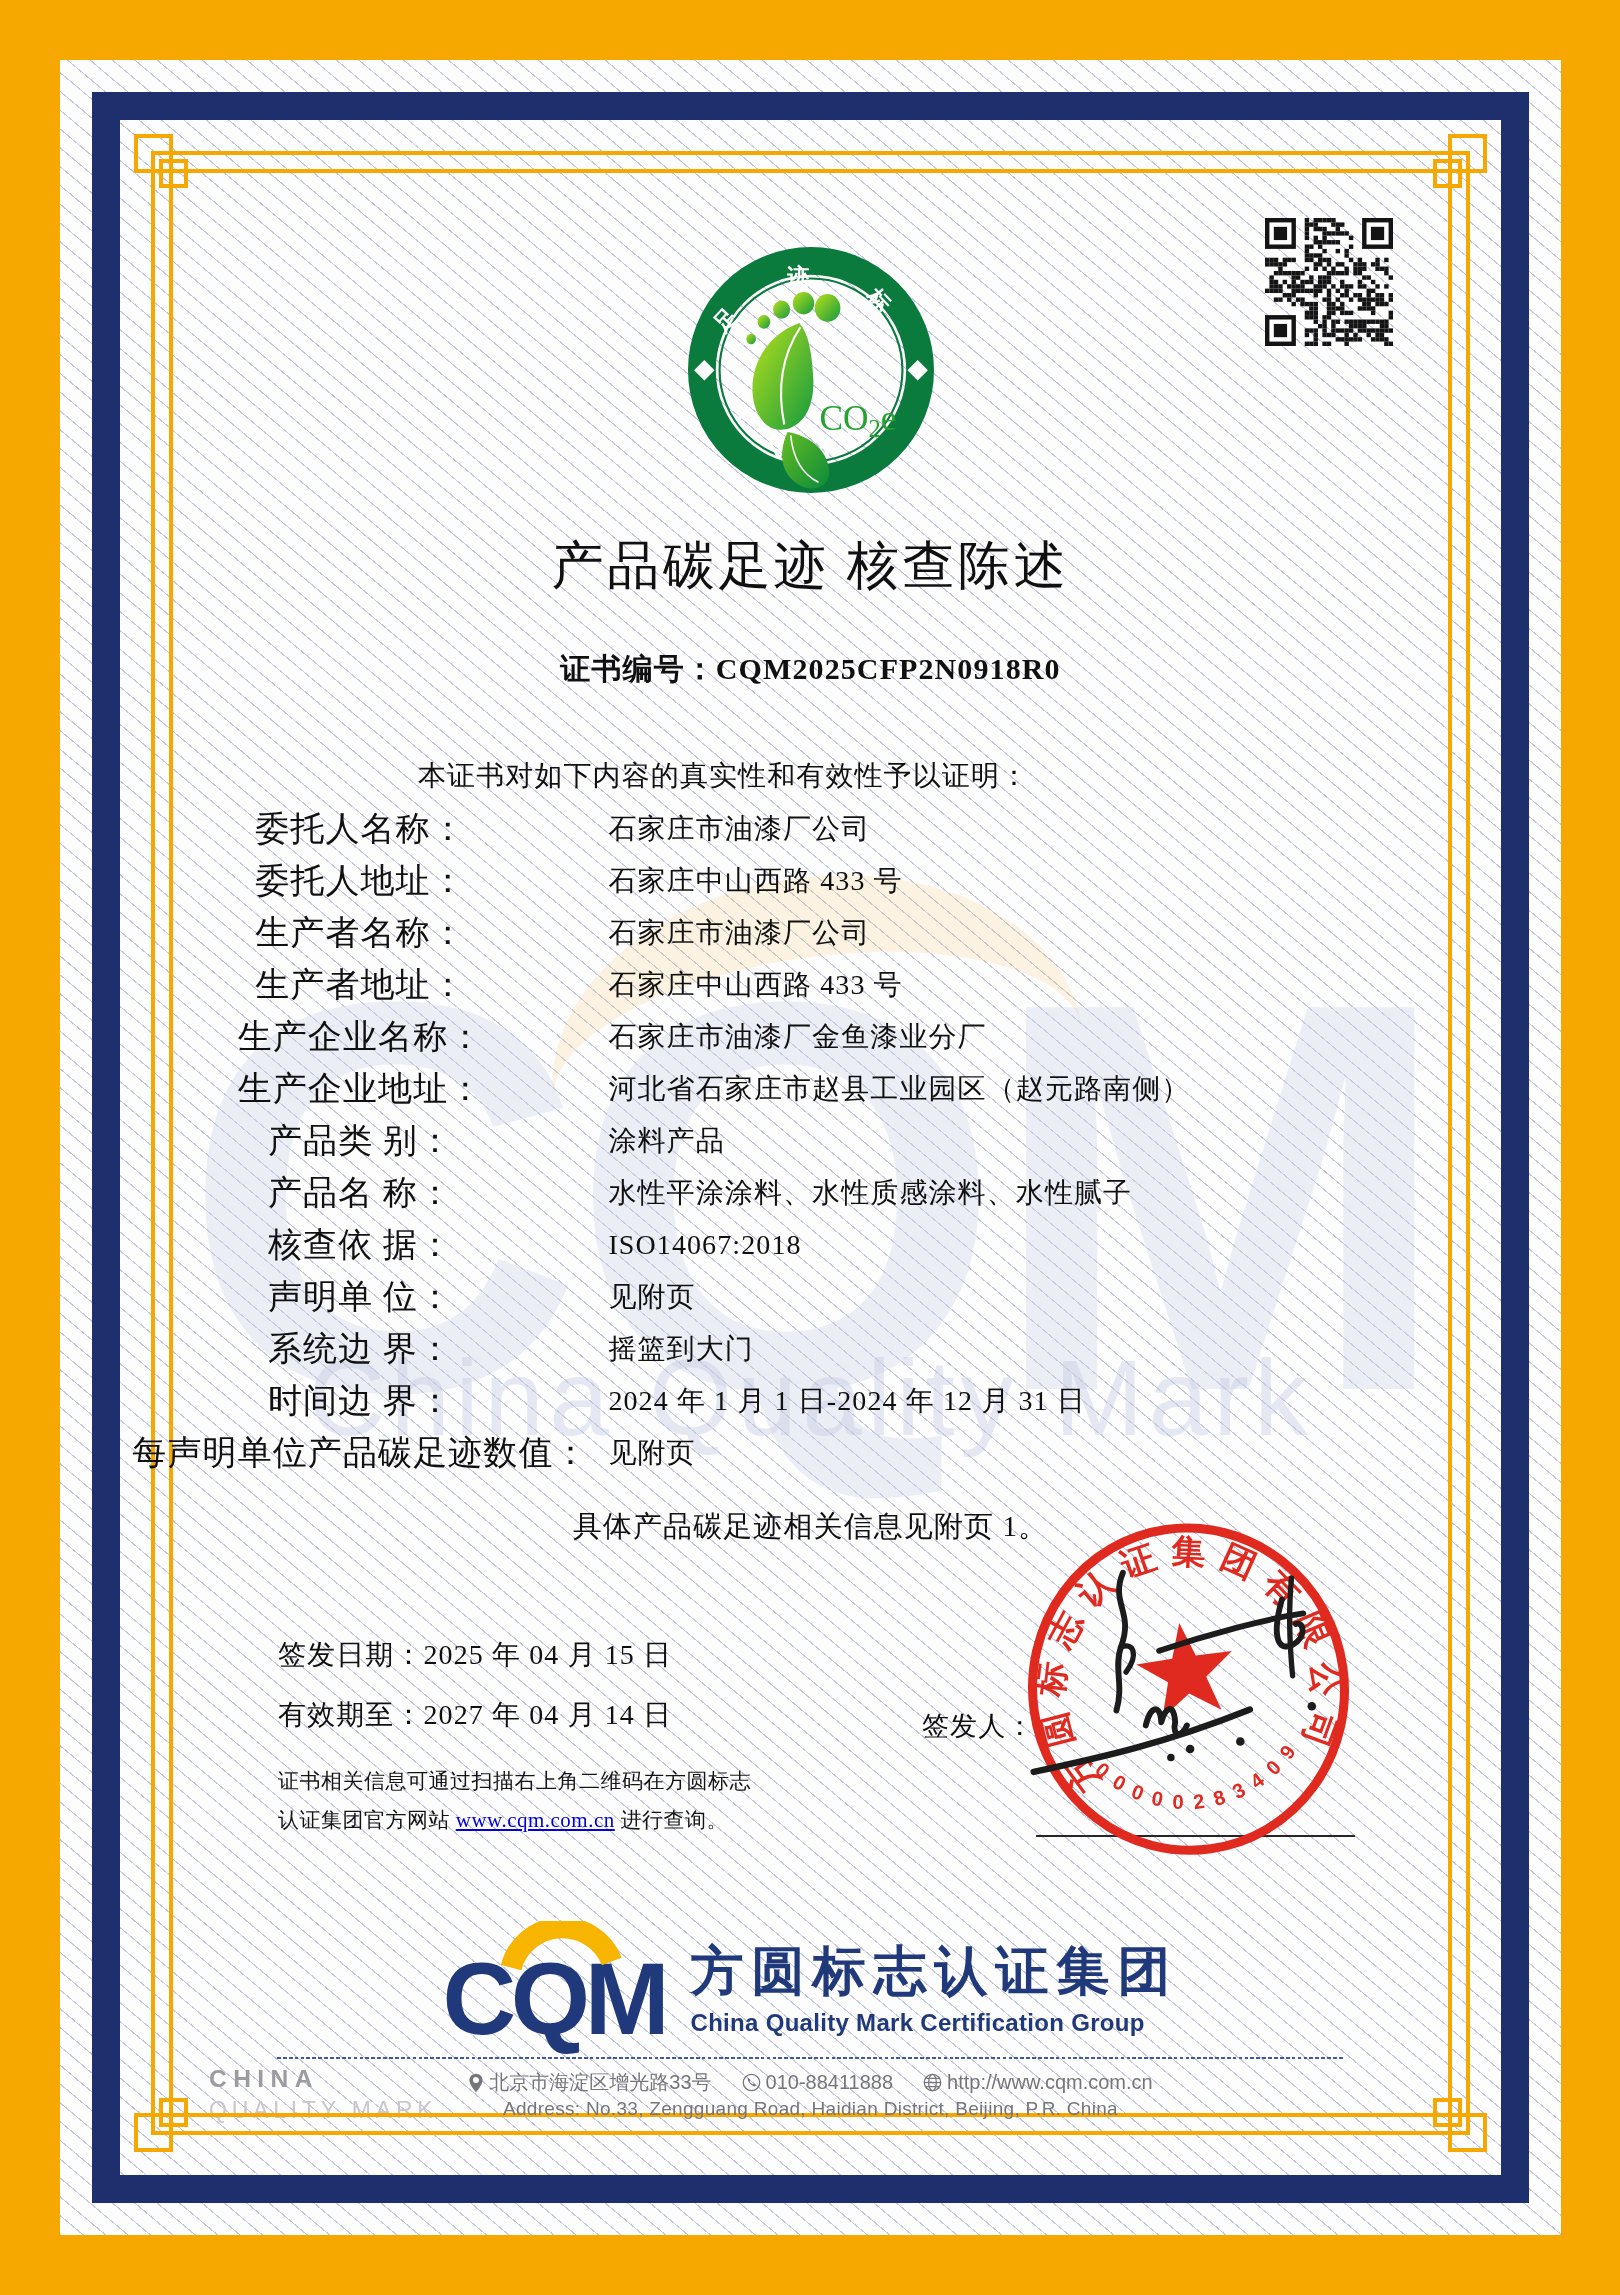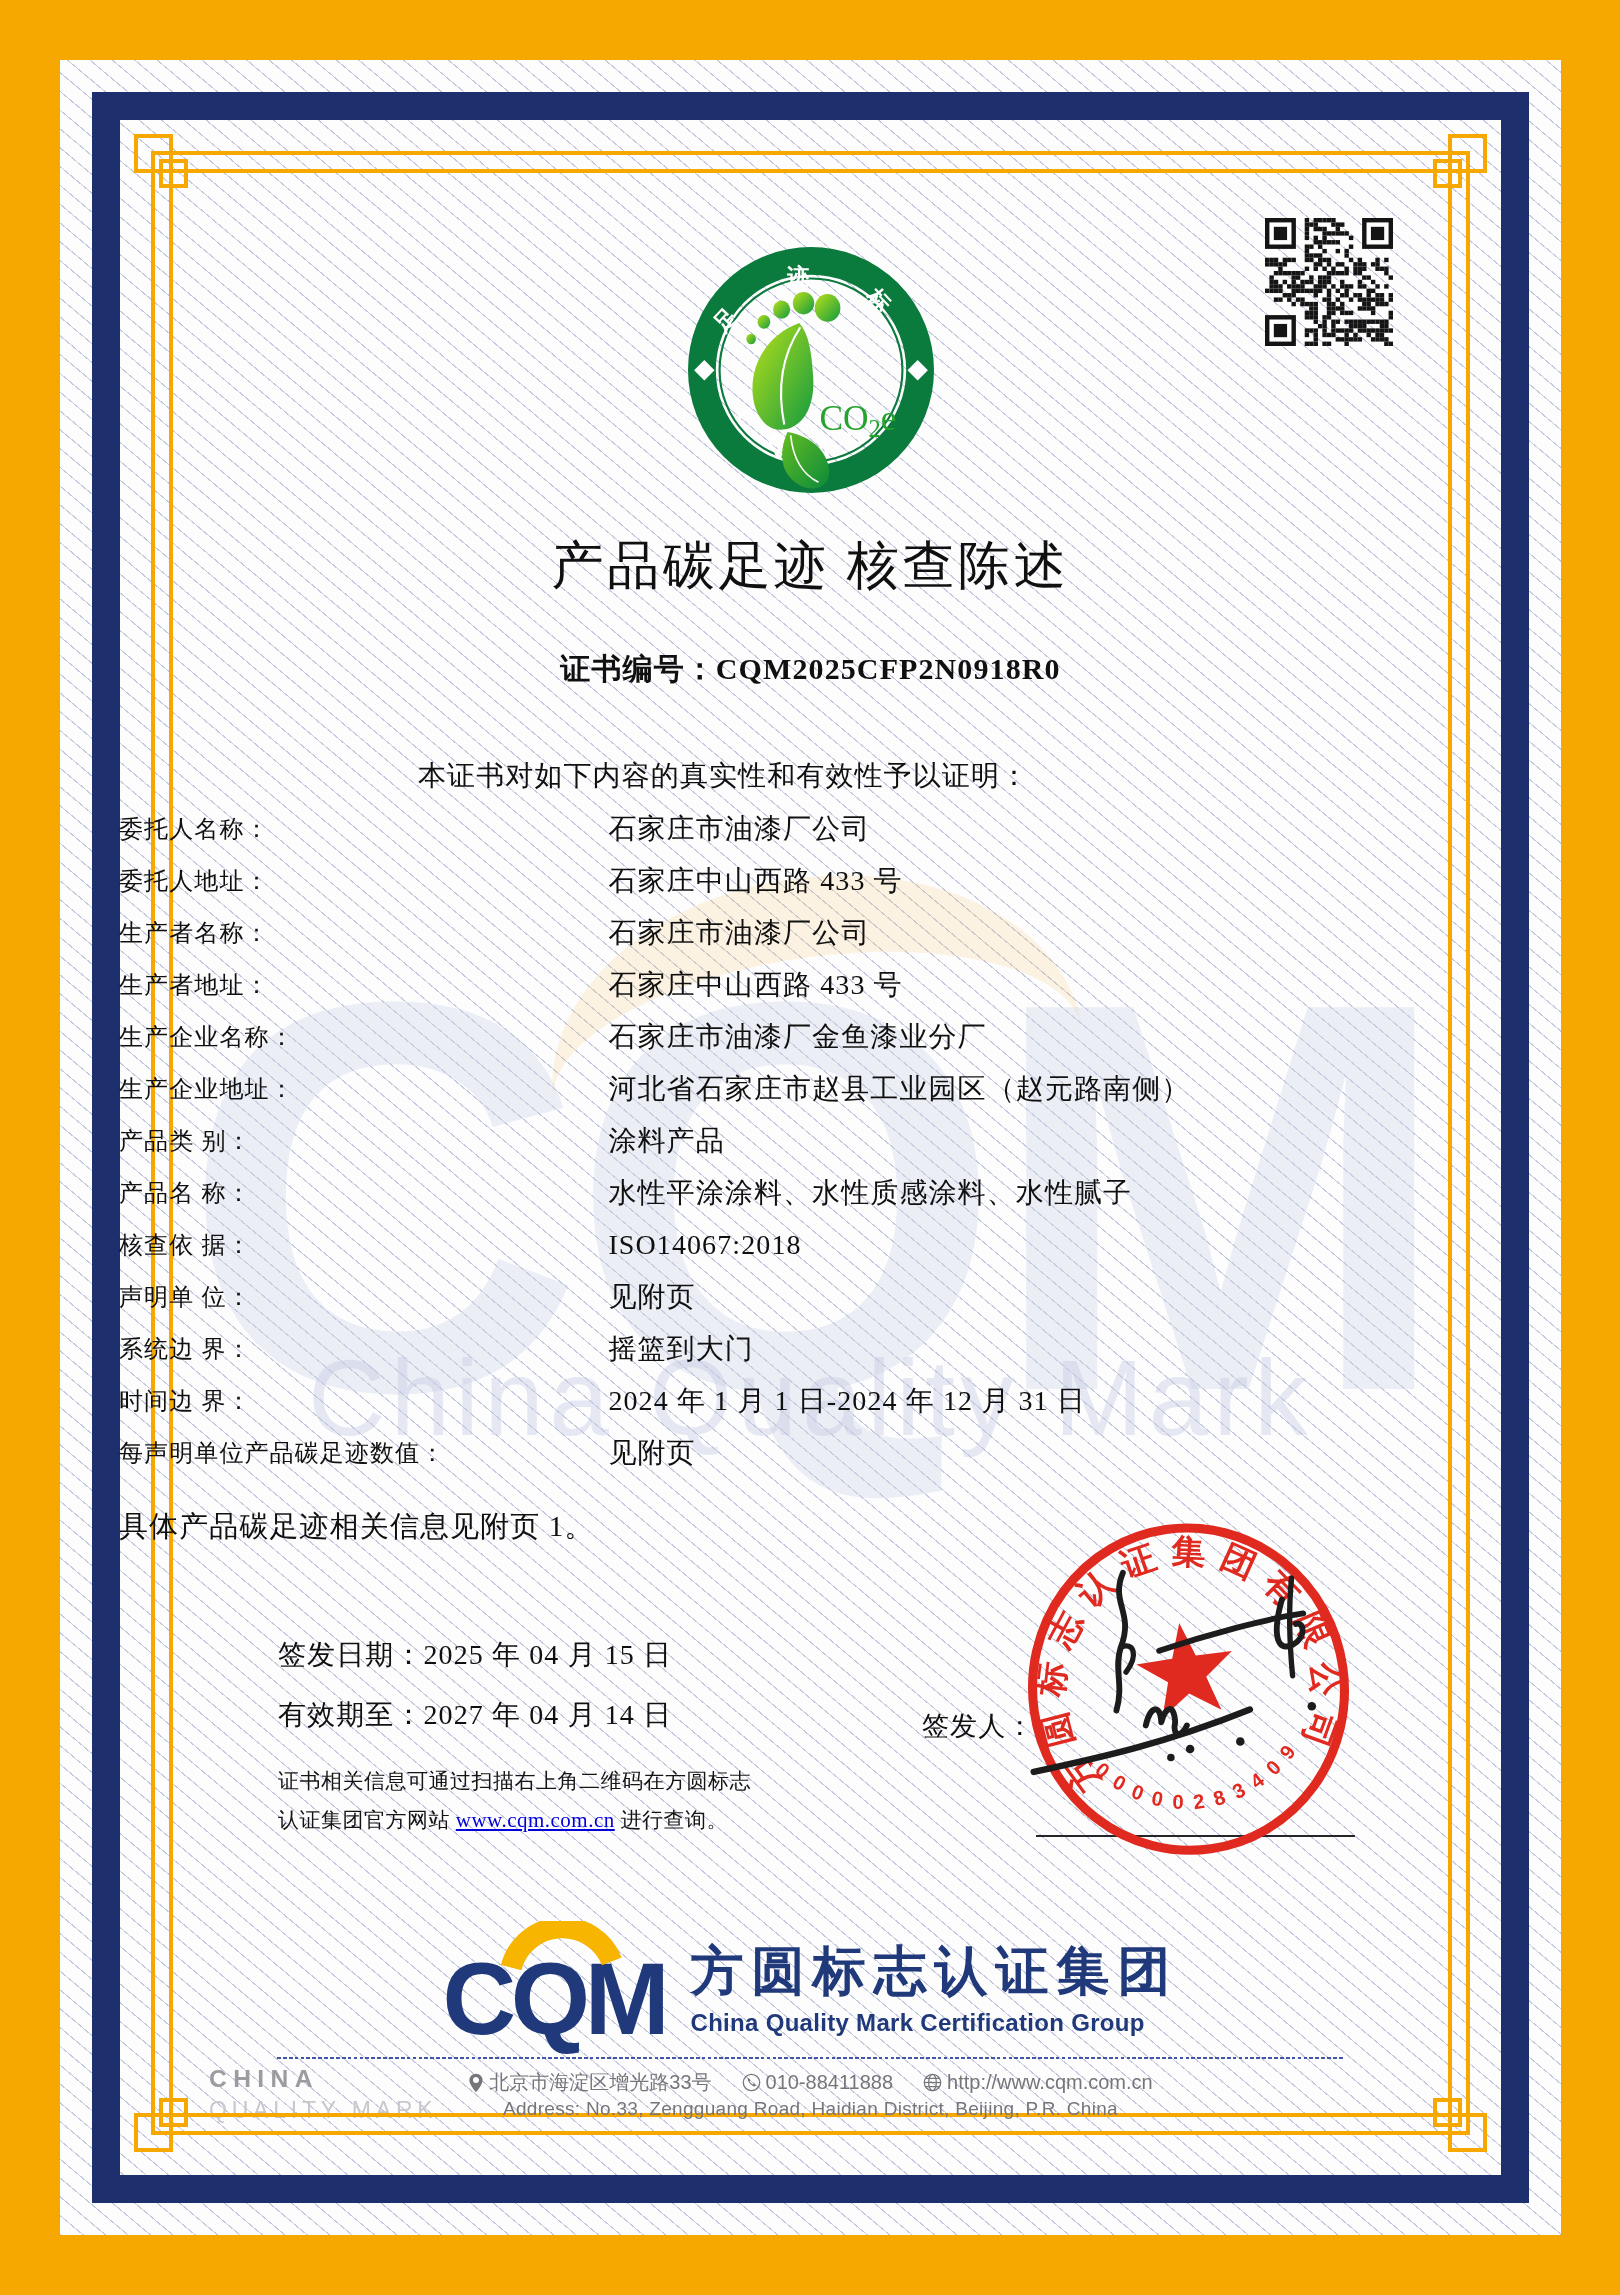--- a/index.html
+++ b/index.html
@@ -37,23 +37,23 @@
   
   .qr{position:absolute;top:99px;right:109px;width:128px;height:128px;}
   .logo{position:absolute;top:128px;left:50%;transform:translateX(-50%);}
   .title{position:absolute;top:412px;left:0;width:100%;text-align:center;
          font-size:52px;font-weight:normal;letter-spacing:3.7px;}
   .certline{position:absolute;top:530px;left:0;width:100%;text-align:center;
          font-size:30px;font-weight:bold;letter-spacing:1.1px;}
   .intro{position:absolute;left:299px;top:638px;font-size:28px;letter-spacing:1.1px;}
   .fields{position:absolute;left:0;top:684px;width:100%;}
   .frow{display:flex;height:52px;align-items:center;}
-  .flbl{width:483px;text-align:left;font-size:24px;letter-spacing:1.1px;white-space:pre;}
+  .flbl{width:483px;text-align:center;font-size:34px;letter-spacing:1.1px;white-space:pre;}
   .fval{padding-left:6.4px;font-size:28px;letter-spacing:1.1px;white-space:pre;}
-  .center-note{position:absolute;top:1388px;left:0;width:100%;font-size:29px;letter-spacing:1.1px;}
+  .center-note{position:absolute;top:1388px;left:0;width:100%;text-align:center;font-size:29px;letter-spacing:1.1px;}
   .dateline{position:absolute;left:159px;font-size:28px;letter-spacing:1.1px;}
   .d1{top:1517px}.d2{top:1577px}
   .smallnote{position:absolute;left:159px;top:1643px;font-size:21px;line-height:39px;letter-spacing:0.5px;color:#141414;}
   .smallnote a{color:#0000dd;text-decoration:underline;}
   .signer{position:absolute;left:803px;top:1589px;font-size:27px;letter-spacing:1.1px;}
   .signer-line{position:absolute;left:917px;top:1716px;width:319px;height:1.6px;background:#26262a;}
   .seal{position:absolute;left:864px;top:1394px;}
 
   .brand{position:absolute;top:1805px;left:0;width:100%;display:flex;justify-content:center;align-items:center;gap:26px;}
   .cqm-word{position:relative;font-family:"Liberation Sans",sans-serif;font-weight:bold;font-size:102px;

